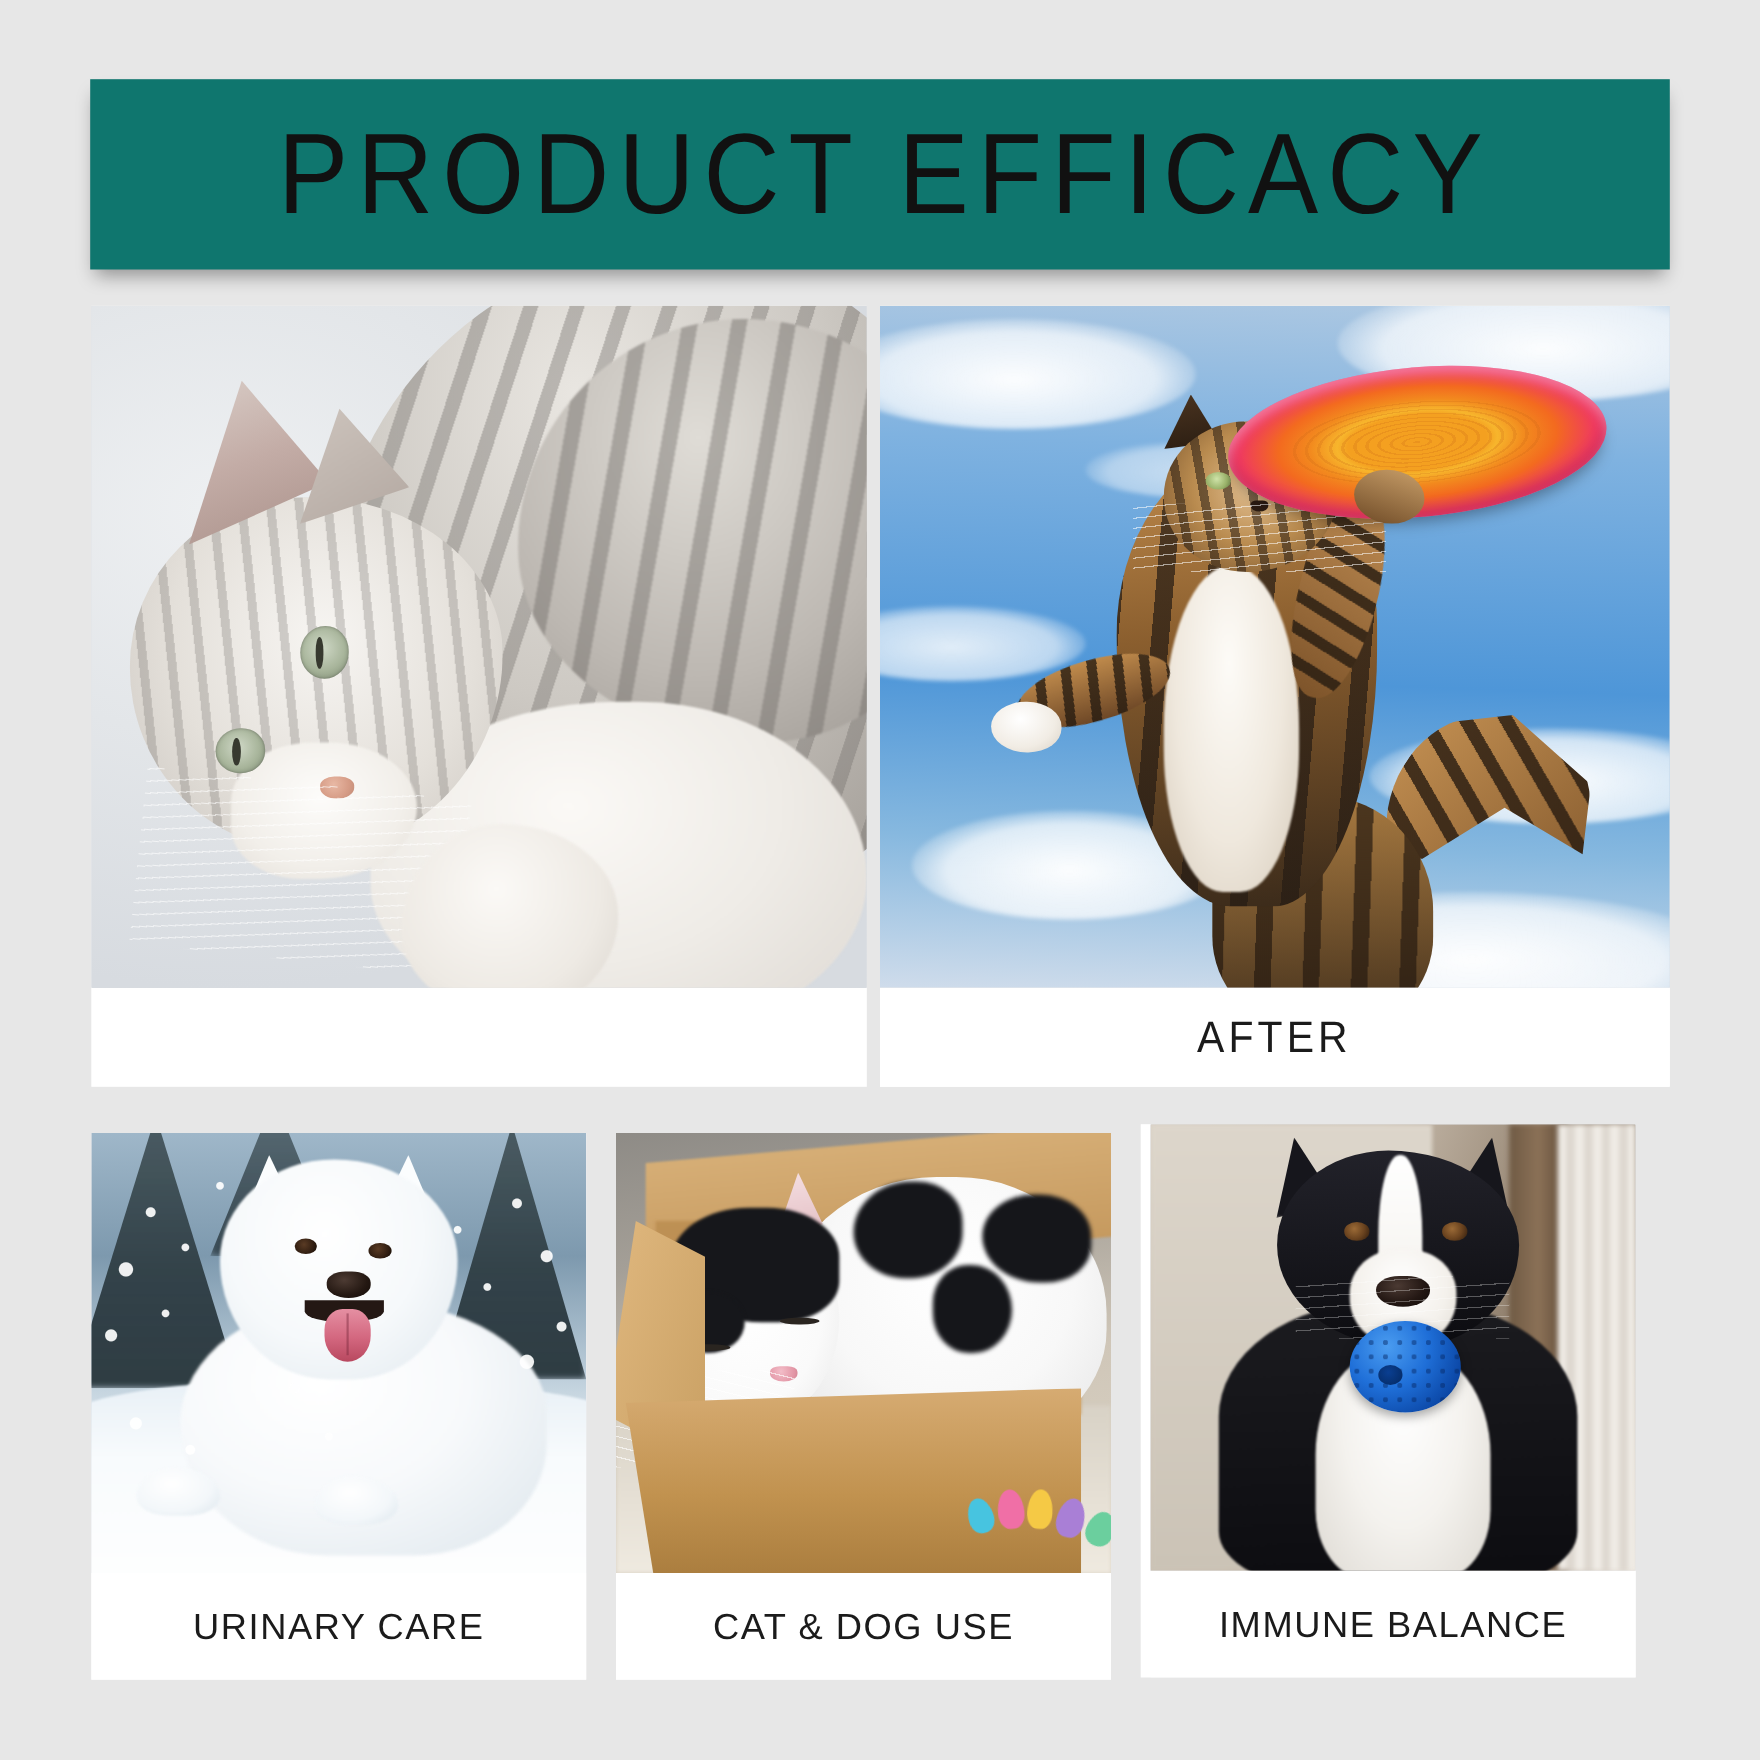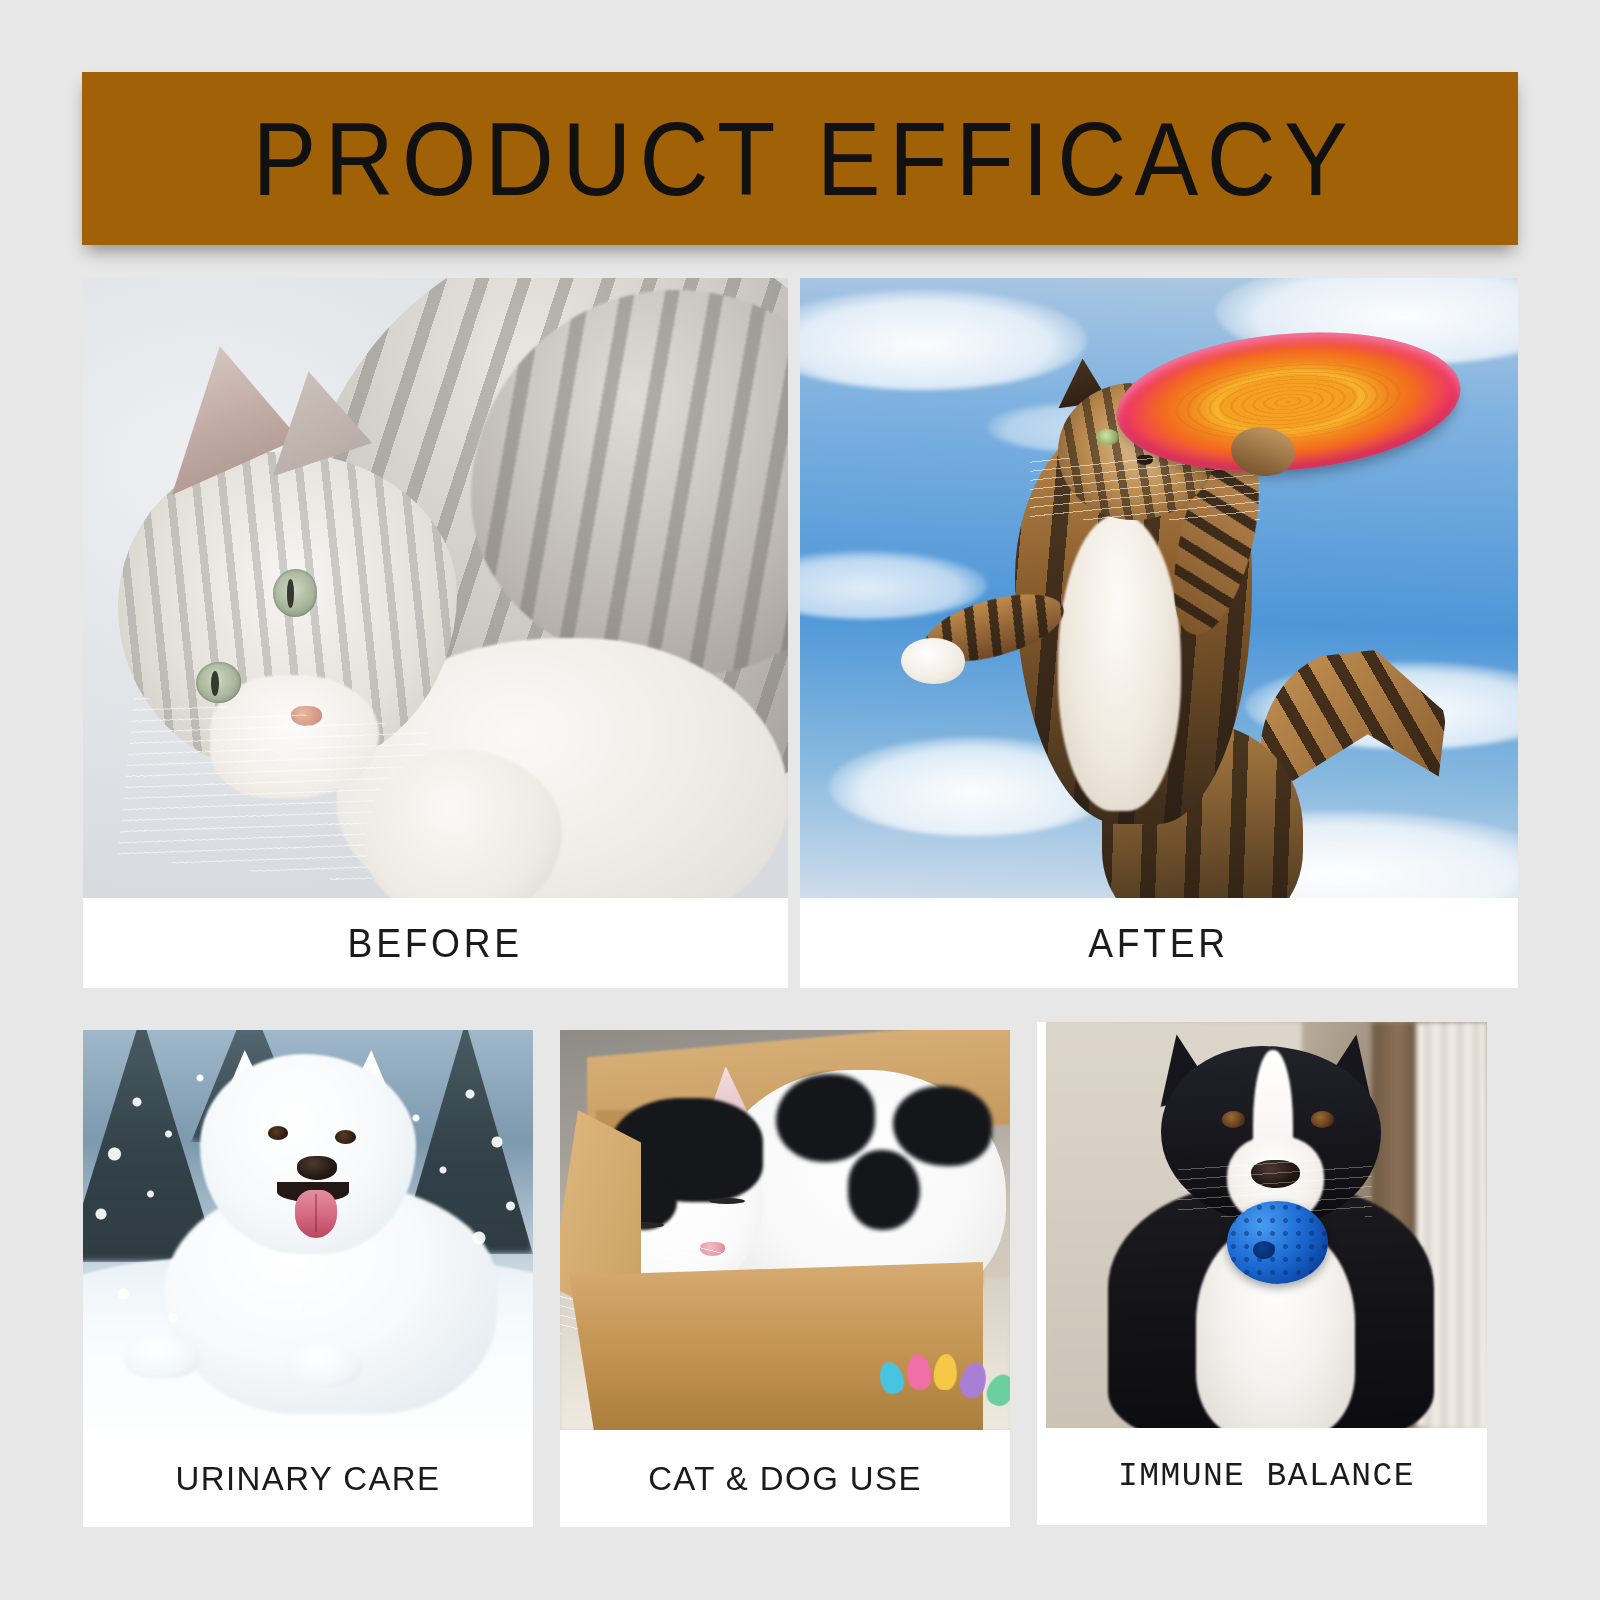--- a/index.html
+++ b/index.html
@@ -23,21 +23,21 @@
     background: #e7e7e7;
   }
 
   
   .title-bar {
     position: absolute;
     left: 82px;
     top: 72px;
     width: 1436px;
     height: 173px;
-    background: #a16207;
+    background: #0f766e;
     box-shadow: 0 10px 16px -4px rgba(0,0,0,0.38);
     display: flex;
     align-items: center;
     justify-content: center;
   }
   .title-text {
     font-family: "Liberation Sans", sans-serif;
     font-size: 104px;
     line-height: 1;
     font-weight: 400;
@@ -88,21 +88,21 @@
     transform: scaleX(0.93);
   }
 
   
   #card-urinary { left: 83px;   top: 1030px; width: 450px; height: 497px; }
   #card-catdog  { left: 560px;  top: 1030px; width: 450px; height: 497px; }
   #card-immune  { left: 1037px; top: 1022px; width: 450px; height: 503px; }
   #card-urinary .photo, #card-catdog .photo { height: 400px; }
   #card-immune .photo { height: 406px; left: 9px; width: 441px; }
   #card-urinary .caption, #card-catdog .caption { top: 400px; height: 97px; }
-  #card-immune .caption { top: 406px; height: 97px; left: 9px; width: 441px; font-family: Liberation Mono, monospace; }
+  #card-immune .caption { top: 406px; height: 97px; left: 9px; width: 441px; }
   #card-urinary .caption-text, #card-catdog .caption-text, #card-immune .caption-text {
     font-size: 33px;
     letter-spacing: 1.4px;
   }
 
   
   .scene { position: absolute; inset: 0; }
 
   
   .sc-before {
@@ -681,23 +681,20 @@
         <div class="bf-ear2"></div>
         <div class="bf-muzzle"></div>
         <div class="bf-eye-a"></div>
         <div class="bf-pupil-a"></div>
         <div class="bf-eye-b"></div>
         <div class="bf-pupil-b"></div>
         <div class="bf-nose"></div>
         <div class="bf-whisk"></div>
         <div class="bf-paw"></div>
       </div>
-    </div>
-    <div class="caption">
-      <span class="caption-text">BEFORE</span>
     </div>
   </div>
 
   <div class="card" id="card-urinary">
     <div class="photo">
       <div class="scene sc-snow">
         <div class="sn-tree-a"></div>
         <div class="sn-tree-c"></div>
         <div class="sn-tree-b"></div>
         <div class="sn-ground"></div>

